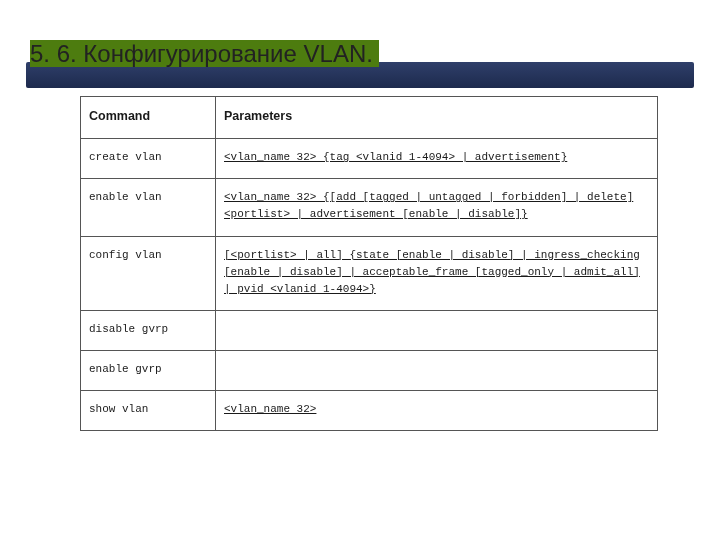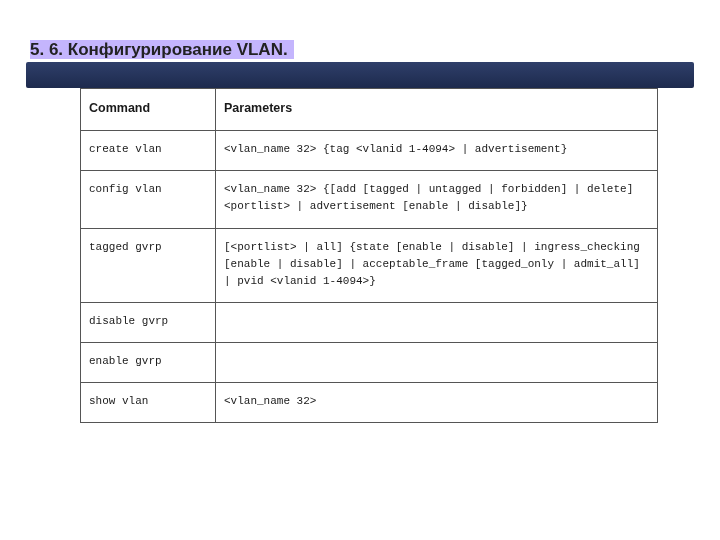--- a/index.html
+++ b/index.html
@@ -23,24 +23,24 @@
     position: absolute;
     left: -4px;
     right: -4px;
     top: 22px;
     height: 26px;
     background: linear-gradient(#2f3f6a, #1d2a4d);
     border-radius: 2px;
   }
   .heading-text {
     position: relative;
-    font-weight: bold;
-    font-size: 17px;
+    font-weight: normal;
+    font-size: 24px;
     color: #222;
-    background: #c4b5fd;
+    background: #4d7c0f;
     display: inline;
     padding-right: 6px;
     z-index: 2;
   }
   .table-wrap {
     margin: 0 32px 0 50px;
     border-radius: 26px;
   }
   table {
     border-collapse: collapse;
@@ -60,20 +60,21 @@
   th {
     font-family: Verdana, Arial, sans-serif;
     font-weight: bold;
     font-size: 12.5px;
   }
   td.cmd {
     white-space: nowrap;
   }
   td.params {
     word-wrap: break-word;
+    text-decoration: underline;
   }
 </style>
 </head>
 <body>
 
 <div class="page">
 
   <div class="heading-wrap">
     <div class="heading-bar"></div>
     <span class="heading-text">5. 6. Конфигурирование VLAN.</span>
@@ -90,25 +91,25 @@
           <th>Command</th>
           <th>Parameters</th>
         </tr>
       </thead>
       <tbody>
         <tr>
           <td class="cmd">create vlan</td>
           <td class="params">&lt;vlan_name 32&gt; {tag &lt;vlanid 1-4094&gt;  | advertisement}</td>
         </tr>
         <tr>
-          <td class="cmd">config vlan</td>
+          <td class="cmd">enable vlan</td>
           <td class="params">&lt;vlan_name 32&gt; {[add [tagged | untagged | forbidden] | delete] &lt;portlist&gt; | advertisement [enable | disable]}</td>
         </tr>
         <tr>
-          <td class="cmd">tagged gvrp</td>
+          <td class="cmd">config vlan</td>
           <td class="params">[&lt;portlist&gt; | all] {state [enable | disable] | ingress_checking [enable | disable] | acceptable_frame [tagged_only | admit_all] | pvid &lt;vlanid 1-4094&gt;}</td>
         </tr>
         <tr>
           <td class="cmd">disable gvrp</td>
           <td class="params"></td>
         </tr>
         <tr>
           <td class="cmd">enable gvrp</td>
           <td class="params"></td>
         </tr>

